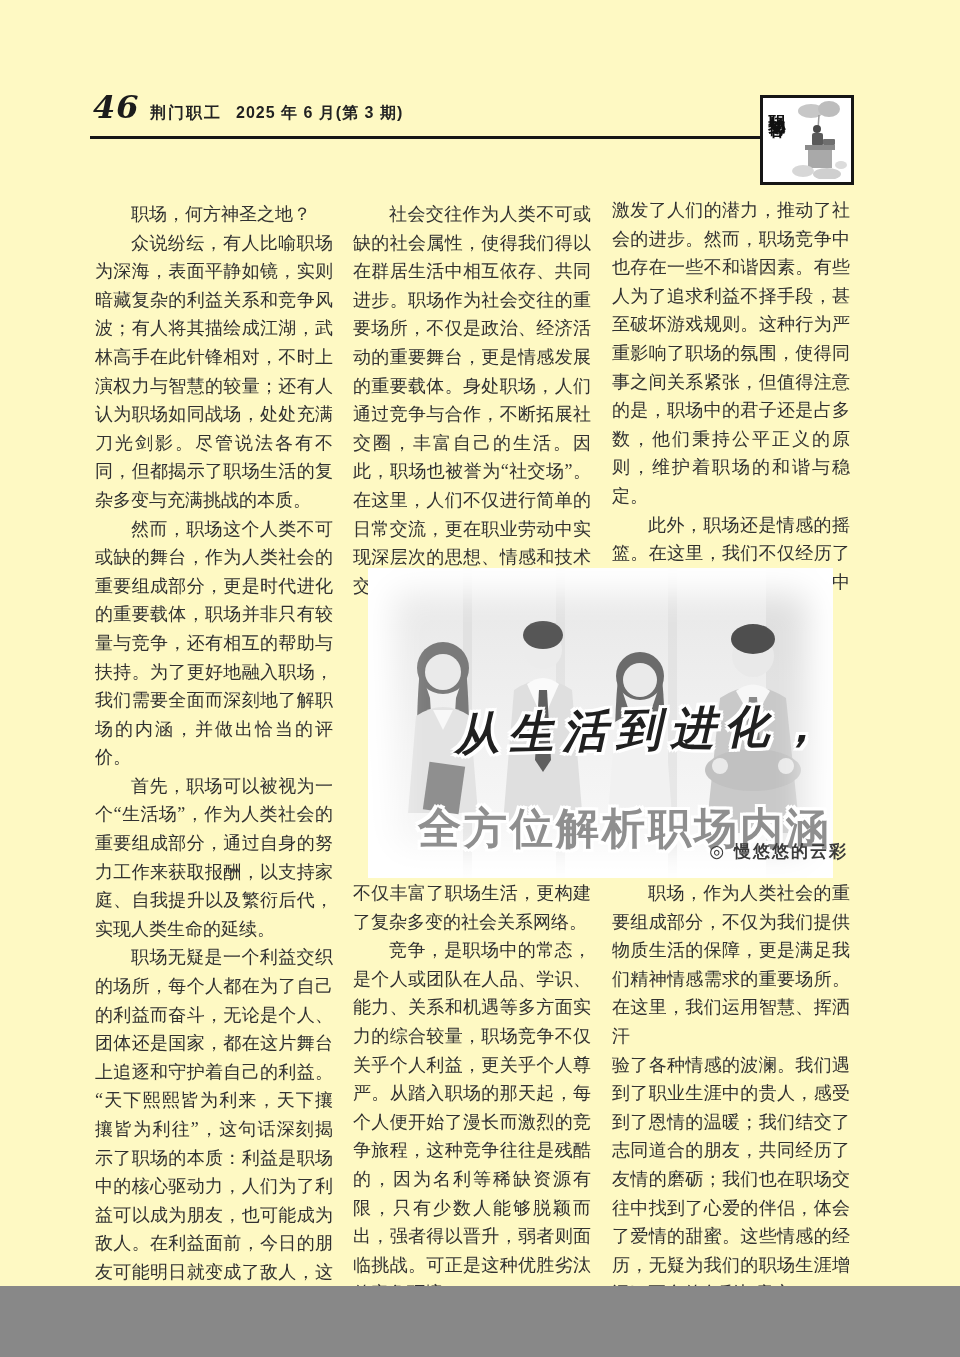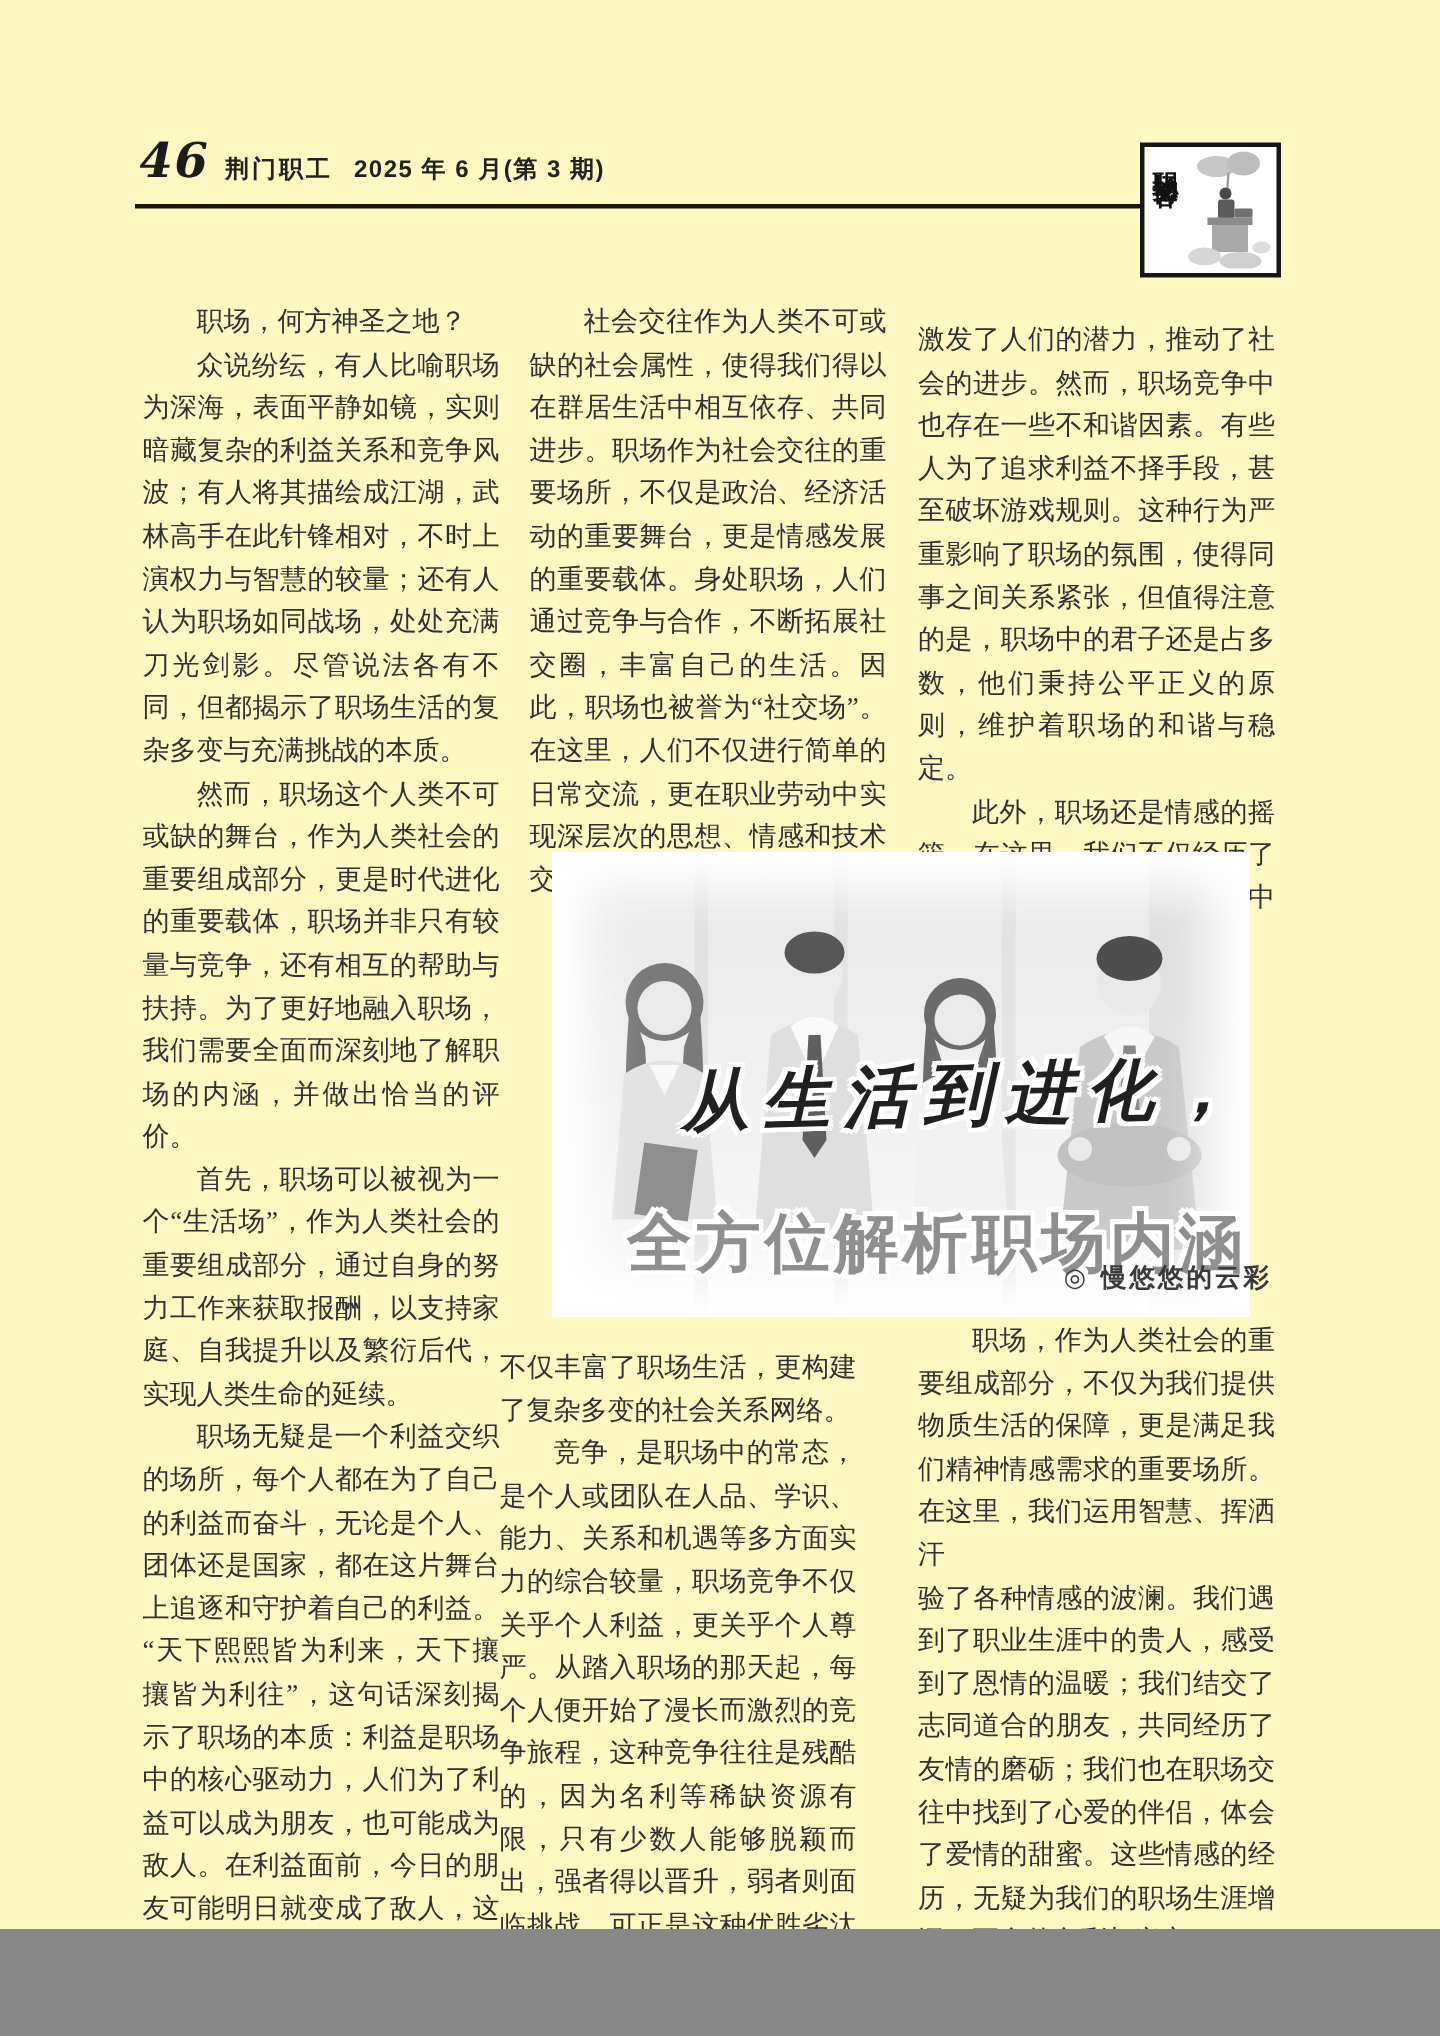--- a/index.html
+++ b/index.html
@@ -38,22 +38,22 @@
   
   .col{
     position:absolute;width:238px;
     font-size:18px;line-height:28.6px;color:#313131;
     text-align:justify;
   }
   .para{margin:0;}
   .para.indent{text-indent:2em;}
   .col1{left:95px;top:200px;}
   .col2-top{left:353px;top:200px;}
-  .col2-bottom{left:333px;top:879px;margin-top:18px;}
-  .col3-top{left:612px;top:212px;}
+  .col2-bottom{left:353px;top:879px;}
+  .col3-top{left:612px;top:196px;}
   .col3-bottom{left:612px;top:879px;}
   
   .photo{
     position:absolute;left:368px;top:568px;width:465px;height:310px;
     z-index:3;background:#fff;
   }
   .photo svg{display:block;width:100%;height:100%;}
   .photo-fade{
     position:absolute;inset:0;pointer-events:none;
     box-shadow:inset 0 0 32px 26px #ffffff;

